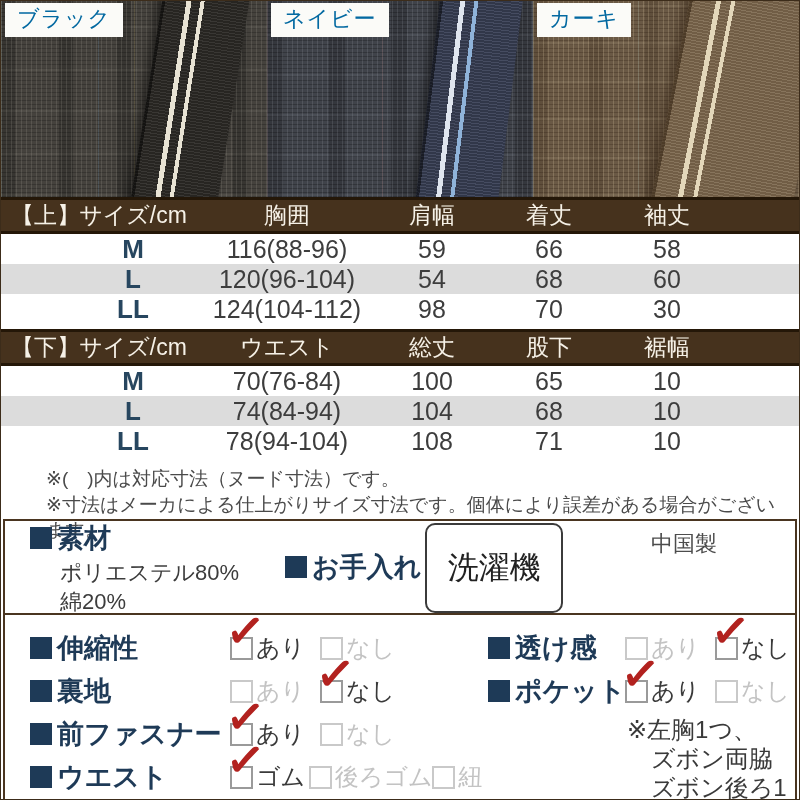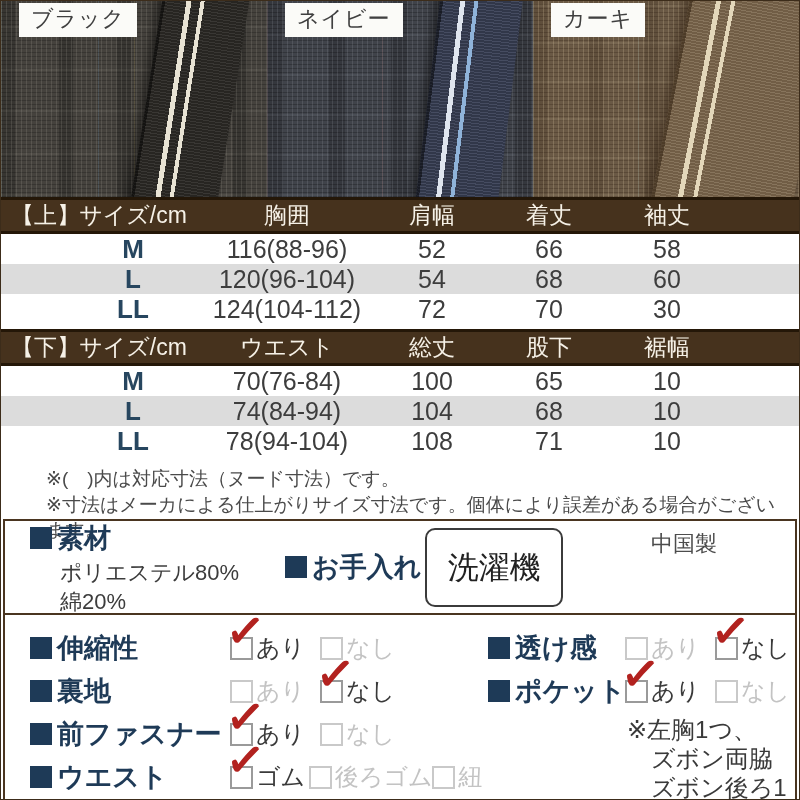--- a/index.html
+++ b/index.html
@@ -62,21 +62,21 @@
   .panel-khaki .sleeve{
     left:162px;top:-28px;width:140px;height:400px;transform:rotate(11deg);
     background:
       linear-gradient(90deg, rgba(40,25,10,.5) 0 3px, transparent 3px 26px,
         #e3d7ba 26px 31px, transparent 31px 41px, #e3d7ba 41px 45px, transparent 45px),
       repeating-linear-gradient(0deg, rgba(255,250,235,.08) 0 1px, rgba(50,32,15,.16) 1px 3px),
       #7d6950;
     box-shadow:-5px 0 10px rgba(40,25,10,.45);
   }
   .swatch-label{
-    position:absolute;top:2px;left:18px;background:#fbfbf8;color:#404040;
+    position:absolute;top:2px;left:4px;background:#fbfbf8;color:#0369a1;
     font-size:22px;line-height:1;padding:5px 12px 7px;letter-spacing:1px;
   }
   
   table.size-table{width:100%;border-collapse:collapse;table-layout:fixed;}
   .size-table th{
     background:#46321d;color:#f6f1e7;font-weight:normal;font-size:23px;
     height:30px;border-top:3px solid #241708;border-bottom:3px solid #241708;
     text-align:center;padding:0;
   }
   .size-table th.sec{text-align:left;padding-left:10px;}
@@ -91,21 +91,21 @@
   .notes p{margin:0;font-size:19px;line-height:1.35;color:#4a4a4a;}
   
   .spec-box{margin:0 2px;border:2px solid #4a3520;}
   .info-row{display:flex;box-sizing:border-box;height:94px;padding:1px 0 0 25px;border-bottom:2px solid #4a3520;}
   .sec-head{display:flex;align-items:center;font-size:27px;font-weight:bold;color:#1e3a57;line-height:1.2;white-space:nowrap;}
   .sq{display:inline-block;width:22px;height:22px;background:#1e3a57;margin-right:5px;flex:none;}
   .mat-col{width:255px;}
   .sub-lines{margin:4px 0 0 30px;font-size:22px;color:#3c3c3c;line-height:29px;}
   .care-col{display:flex;align-items:center;width:338px;}
   .care-badge{
-    box-sizing:border-box;width:138px;height:79px;margin-left:4px;margin-top:0;
+    box-sizing:border-box;width:138px;height:90px;margin-left:4px;margin-top:0;
     border:2px solid #3b3b3b;border-radius:10px;background:#fff;
     display:flex;align-items:center;justify-content:center;font-size:31px;color:#222;
   }
   .origin-col .sub-lines{margin-left:28px;margin-top:7px;color:#4c4c4c;}
   
   .features-row{display:flex;padding:16px 0 0 25px;}
   .fcol-left{width:458px;flex:none;}
   .fcol-right{flex:1;}
   .feature{display:flex;align-items:center;height:34px;margin-bottom:9px;}
   .feature .fhead{width:200px;flex:none;}
@@ -163,39 +163,39 @@
       <th>胸囲</th>
       <th>肩幅</th>
       <th>着丈</th>
       <th>袖丈</th>
       <th></th>
     </tr>
     <tr>
       <td></td>
       <td class="size-cell">M</td>
       <td>116(88-96)</td>
-      <td>52</td>
+      <td>59</td>
       <td>66</td>
       <td>58</td>
       <td></td>
     </tr>
     <tr class="alt">
       <td></td>
       <td class="size-cell">L</td>
       <td>120(96-104)</td>
       <td>54</td>
       <td>68</td>
       <td>60</td>
       <td></td>
     </tr>
     <tr>
       <td></td>
       <td class="size-cell">LL</td>
       <td>124(104-112)</td>
-      <td>72</td>
+      <td>98</td>
       <td>70</td>
       <td>30</td>
       <td></td>
     </tr>
   </tbody>
     </table>
 
   <div class="tgap"></div>
 
   <table class="size-table">

